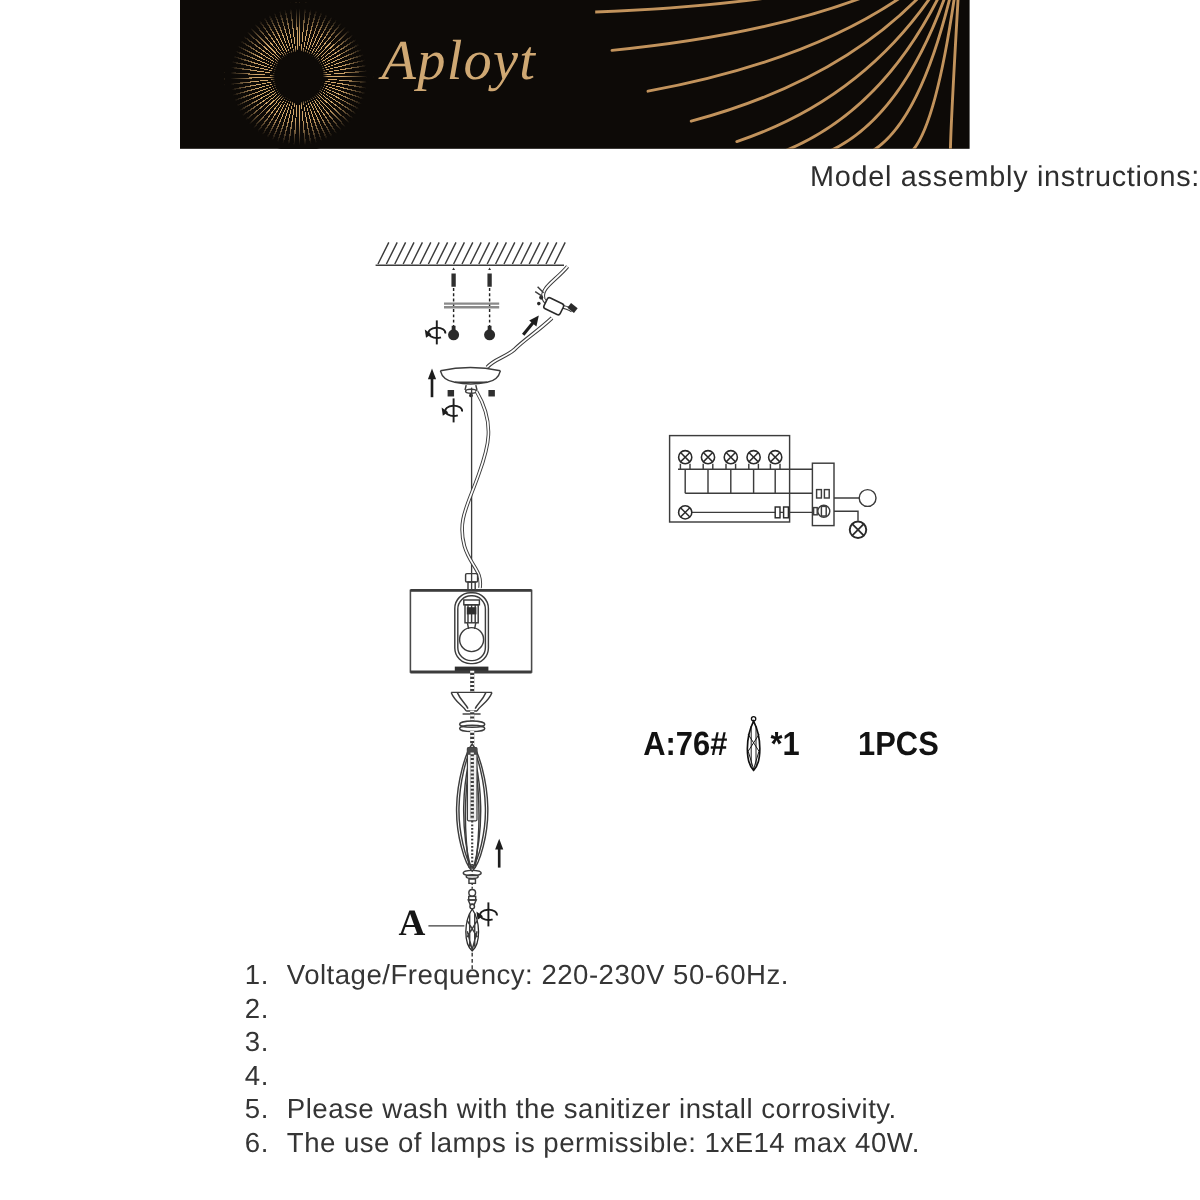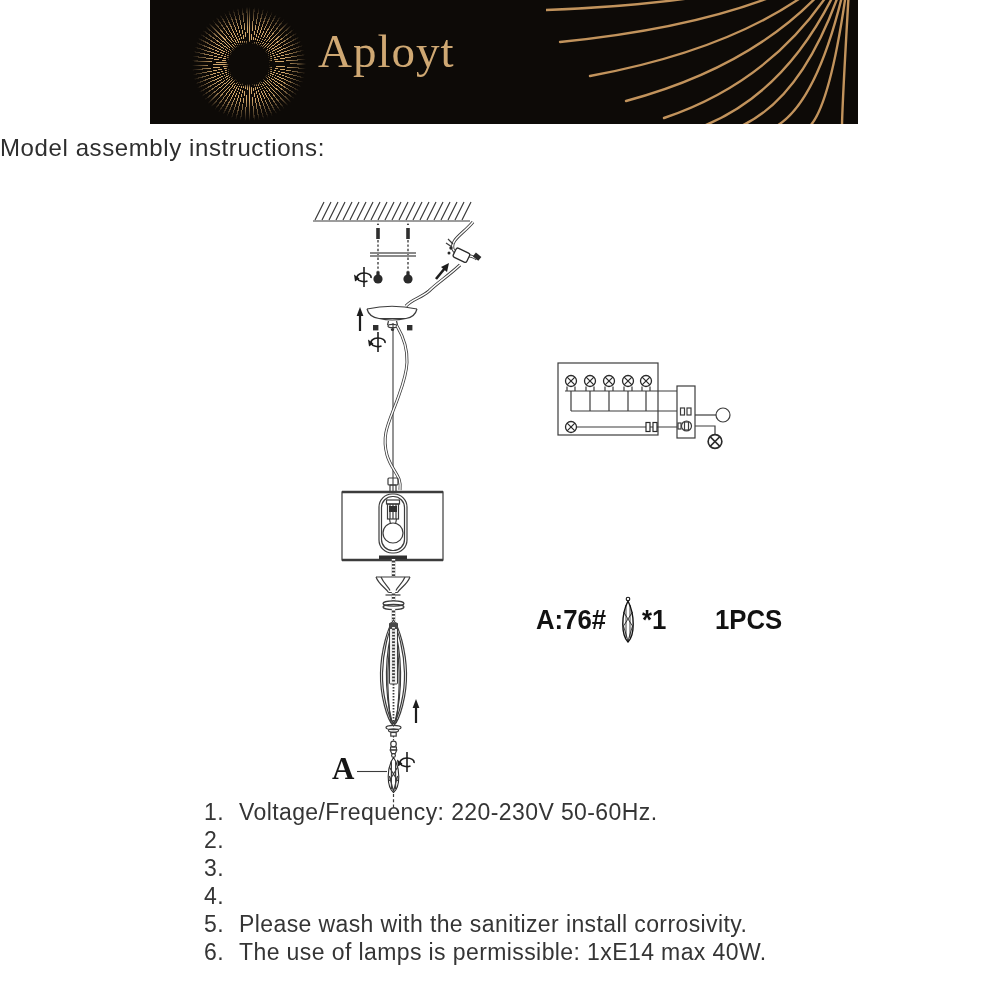--- a/index.html
+++ b/index.html
@@ -2,37 +2,37 @@
 <html><head>
 <meta charset="utf-8">
 <style>
   html,body{margin:0;padding:0;}
   body{
     width:1000px;height:1000px;position:relative;background:#ffffff;
     font-family:"Liberation Sans", sans-serif;color:#363636;overflow:hidden;
   }
   
   .banner{
-    position:absolute;left:150px;top:0;width:708px;height:124px;
-    background:#0d0a07;overflow:hidden;
+    position:absolute;left:150px;top:0;width:658px;height:124px;
+    background:#0d0a07;overflow:hidden;font-style:italic;
   }
   .sunburst{
     position:absolute;left:37px;top:2px;width:124px;height:124px;border-radius:50%;
     background:
       radial-gradient(circle at 50% 50%, #0d0a07 0 20px, rgba(13,10,7,0) 24px 36px, #0d0a07 57px),
       repeating-conic-gradient(#d2a76c 0deg 1.3deg, rgba(13,10,7,0) 1.3deg 4.7deg);
   }
   .brand-text{
     position:absolute;left:168px;top:24px;
     font-family:"Liberation Serif", serif;font-size:47px;font-weight:400;
     color:#cfa873;letter-spacing:1px;
   }
   .fan{position:absolute;right:0;top:0;}
   
-  .title-block{position:absolute;left:0;top:133px;width:1000px;text-align:left;}
+  .title-block{position:absolute;left:0;top:133px;width:1000px;text-align:right;}
   .title-line{font-size:24px;letter-spacing:.6px;color:#2e2e2e;line-height:29px;}
   
   .lamp-svg{position:absolute;left:300px;top:195px;}
   .wiring-svg{position:absolute;left:555px;top:358px;}
   .marker-a{
     position:absolute;left:332px;top:751px;font-family:"Liberation Serif",serif;
     font-weight:700;font-size:31px;color:#161616;
   }
   
   .part-row{

